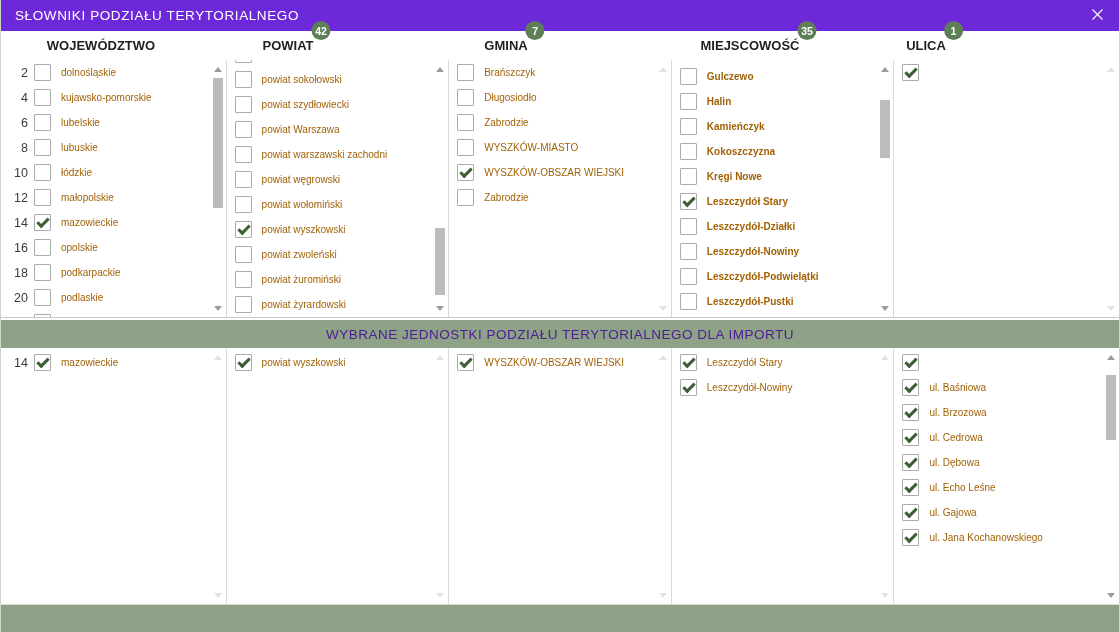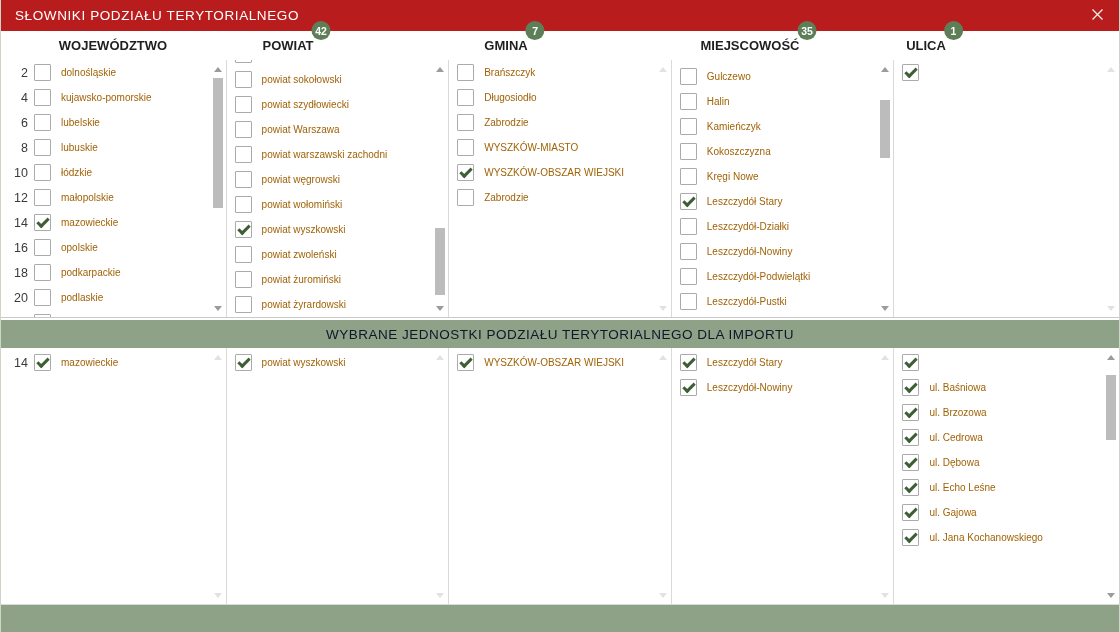--- a/index.html
+++ b/index.html
@@ -2,42 +2,42 @@
 <html><head>
 <meta charset="utf-8">
 <style>
   html,body{margin:0;padding:0;background:#ffffff;}
   .window{
     position:relative;width:1120px;height:632px;overflow:hidden;background:#fff;
     font-family:"Liberation Sans","DejaVu Sans",sans-serif;box-sizing:border-box;
     border-left:1px solid #cdd6c9;border-right:1px solid #cdd6c9;
   }
   
-  .titlebar{position:absolute;top:0;left:0;right:0;height:31px;background:#b91c1c;
+  .titlebar{position:absolute;top:0;left:0;right:0;height:31px;background:#6d28d9;
     display:flex;align-items:center;padding:0 14px;box-sizing:border-box;}
   .title{color:#ffffff;font-size:13.5px;letter-spacing:.6px;font-weight:400;}
   .close-btn{position:absolute;right:10px;top:4px;width:24px;height:24px;display:flex;
     align-items:center;justify-content:center;cursor:pointer;}
   
   .header-band{position:absolute;top:31px;left:0;right:0;height:29px;background:#fff;
     border-bottom:1px solid #d6d6d6;}
   .col-header{position:absolute;top:0;height:100%;display:flex;align-items:center;
     font-weight:bold;font-size:13px;color:#1f1f1f;transform:translateX(-50%);white-space:nowrap;}
-  .h1{left:112px}.h2{left:287px}.h3{left:505px}.h4{left:749px}.h5{left:925px}
+  .h1{left:100px}.h2{left:287px}.h3{left:505px}.h4{left:749px}.h5{left:925px}
   .badge{position:absolute;top:-10px;right:-17px;min-width:19px;height:19px;border-radius:10px;
     background:#5E7E58;color:#fff;font-size:10.5px;font-weight:bold;display:flex;
     align-items:center;justify-content:center;z-index:6;padding:0 2px;box-sizing:border-box;}
   .badge:empty{display:none;}
   
   .lists{position:absolute;left:0;right:0;display:flex;background:#fff;}
   .top-lists{top:60px;height:257px;border-bottom:1px solid #c9c9c9;}
   .bottom-lists{top:348px;height:256px;border-bottom:1px solid #d9d9d9;}
   .list-col{position:relative;height:100%;overflow:hidden;border-right:1px solid #d9d9d9;box-sizing:border-box;}
   .c1{width:226px}.c2{width:223px}.c3{width:223px}.c4{width:223px}.c5{width:225px;border-right:none}
-  .pt4{padding-top:4px;}.pt2{padding-top:2px;}
+  .pt4{padding-top:4px;font-weight:bold;}.pt2{padding-top:2px;}
   .row{display:flex;align-items:center;height:25px;}
   .row.partial-top{margin-top:-18px;}
   .num{width:27px;text-align:right;margin-right:6px;font-size:12.5px;color:#3a3a3a;flex:none;}
   .cb{width:17px;height:17px;border:1px solid #ababab;border-radius:1px;background:#fff;
     position:relative;flex:none;margin-left:8px;box-sizing:border-box;cursor:pointer;}
   .has-num .cb{margin-left:0;}
   .cb.checked::after{content:"";position:absolute;left:2px;top:3px;width:9px;height:4px;
     border-left:3px solid #3E5F35;border-bottom:3px solid #3E5F35;transform:rotate(-45deg);}
   .lbl{margin-left:10px;font-size:10px;color:#a16207;white-space:nowrap;}
   
@@ -47,21 +47,21 @@
   .sb-btn.up{top:3px}.sb-btn.down{bottom:3px}
   .tri{width:0;height:0;border-left:4.5px solid transparent;border-right:4.5px solid transparent;}
   .tri-up{border-bottom:5px solid #9b9b9b;}
   .tri-down{border-top:5px solid #9b9b9b;}
   .scrollbar.disabled .tri-up{border-bottom-color:#e2e2e2;}
   .scrollbar.disabled .tri-down{border-top-color:#e2e2e2;}
   .sb-thumb{position:absolute;left:2px;width:10px;background:#bcbcbc;}
   
   .import-bar{position:absolute;top:320px;left:0;right:0;height:28px;background:#8DA287;
     display:flex;align-items:center;justify-content:center;}
-  .import-bar span{color:#0f172a;font-size:13.5px;letter-spacing:.5px;}
+  .import-bar span{color:#4c1d95;font-size:13.5px;letter-spacing:.5px;}
   .footer{position:absolute;top:605px;left:0;right:0;bottom:0;background:#8DA287;}
 </style>
 </head>
 <body>
 
 <div class="window">
 
   <div class="titlebar">
     <span class="title">SŁOWNIKI PODZIAŁU TERYTORIALNEGO</span>
     <div class="close-btn">

